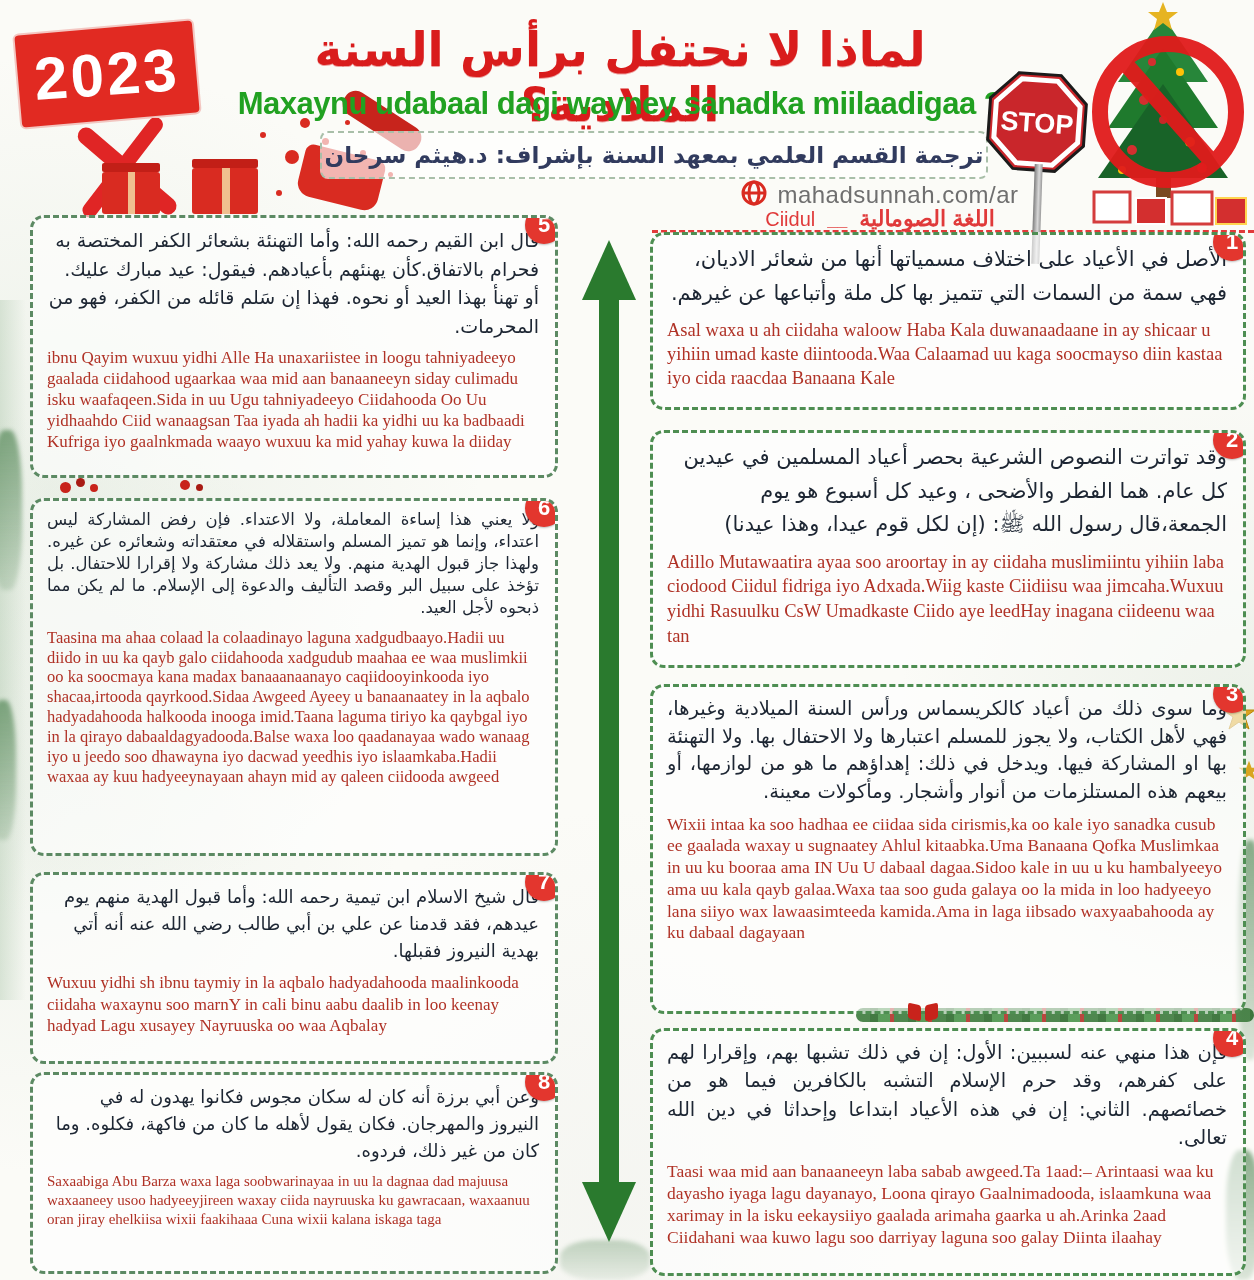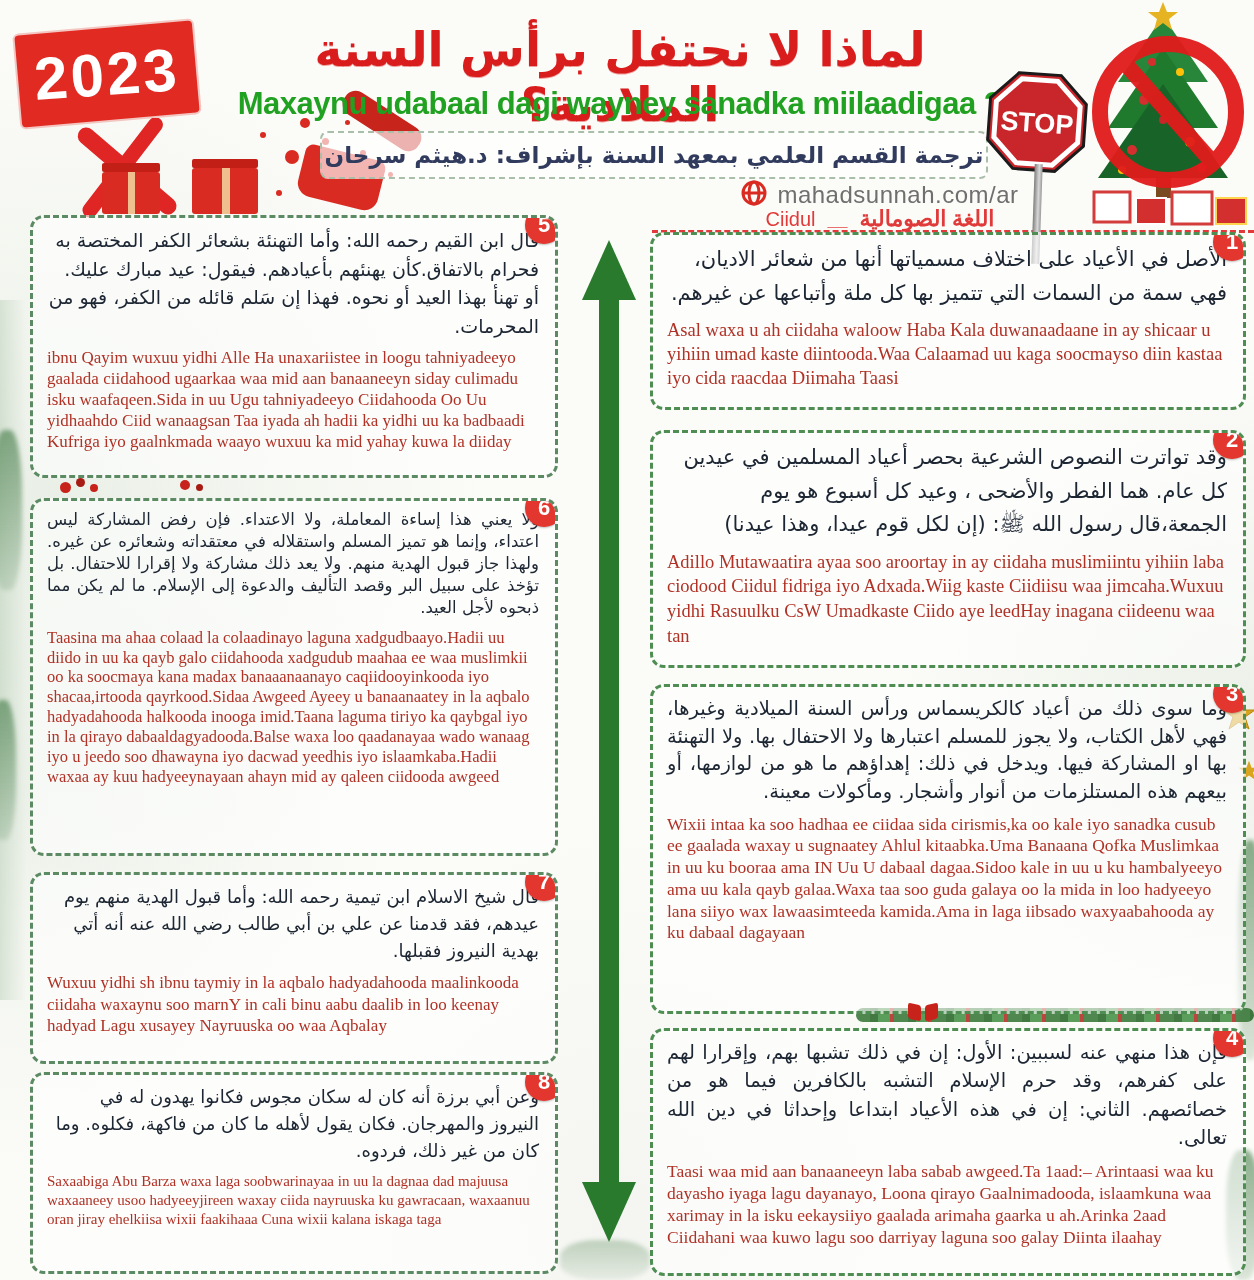--- a/index.html
+++ b/index.html
@@ -30,21 +30,21 @@
     color:#21a121;font-size:31px;font-weight:800;letter-spacing:-.5px;}
   .credit-box{position:absolute;left:287px;top:131px;width:664px;height:44px;
     border:2px dashed #a9bfa9;border-radius:8px;background:rgba(255,255,255,.65);
     display:flex;align-items:center;justify-content:center;margin-left:33px;}
   .credit-box span{direction:rtl;color:#313b5e;font-size:23px;font-weight:bold;font-family:"DejaVu Sans",sans-serif;}
   .site-row{position:absolute;left:690px;top:180px;width:380px;display:flex;align-items:center;justify-content:center;gap:10px;}
   .site-url{color:#6f6f6f;font-size:24px;letter-spacing:.5px;}
   .lang-row{position:absolute;left:690px;top:206px;width:380px;display:flex;align-items:baseline;justify-content:center;gap:12px;}
   .lang-latin{color:#e03a3a;font-size:20px;}
   .lang-sep{color:#e03a3a;font-size:18px;font-weight:bold;}
-  .lang-ar{color:#e03a3a;font-size:22px;font-weight:bold;direction:rtl;font-family:Liberation Serif, serif;}
+  .lang-ar{color:#e03a3a;font-size:22px;font-weight:bold;direction:rtl;font-family:Liberation Sans, sans-serif;}
   .red-dashes{position:absolute;left:652px;top:230px;width:602px;border-top:3px dashed #e13a3a;z-index:1;}
   .stop-wrap{position:absolute;left:983px;top:68px;width:108px;height:200px;z-index:1;}
   .pole{position:absolute;left:50px;top:96px;width:8px;height:100px;
     background:linear-gradient(90deg,#7d7d7d,#d8d8d8 60%,#9a9a9a);transform:rotate(2deg);}
   .tree-wrap{position:absolute;left:1072px;top:0;width:182px;height:228px;z-index:1;}
   
   .arrow-wrap{position:absolute;left:577px;top:240px;width:64px;height:1002px;z-index:1;}
   .block{position:absolute;border:3px dashed #4e8e52;border-radius:14px;background:rgba(255,255,255,.6);
     padding:8px 16px 6px 14px;box-sizing:border-box;overflow:hidden;z-index:2;}
   .col-left .block, .block.left{border-color:#5c8a63;}
@@ -197,21 +197,21 @@
     <svg width="64" height="1002" viewBox="0 0 64 1002">
       <polygon points="32,0 5,60 59,60" fill="#2a7a2e"></polygon>
       <rect x="22" y="52" width="20" height="898" fill="#2a7a2e"></rect>
       <polygon points="32,1002 5,942 59,942" fill="#2a7a2e"></polygon>
     </svg>
   </div>
 
   <div class="block b1">
     <div class="badge">1</div>
     <p class="ar" dir="rtl">الأصل في الأعياد على اختلاف مسمياتها أنها من شعائر الاديان، فهي سمة من السمات التي تتميز بها كل ملة وأتباعها عن غيرهم.</p>
-    <p class="so">Asal waxa u ah ciidaha waloow Haba Kala duwanaadaane in ay shicaar u yihiin umad kaste diintooda.Waa Calaamad uu kaga soocmayso diin kastaa iyo cida raacdaa Diimaha Taasi</p>
+    <p class="so">Asal waxa u ah ciidaha waloow Haba Kala duwanaadaane in ay shicaar u yihiin umad kaste diintooda.Waa Calaamad uu kaga soocmayso diin kastaa iyo cida raacdaa Banaana Kale</p>
   </div>
 
   <div class="block b2">
     <div class="badge">2</div>
     <p class="ar" dir="rtl">وقد تواترت النصوص الشرعية بحصر أعياد المسلمين في عيدين كل عام. هما الفطر والأضحى ، وعيد كل أسبوع هو يوم الجمعة،قال رسول الله ﷺ: (إن لكل قوم عيدا، وهذا عيدنا)</p>
     <p class="so">Adillo Mutawaatira ayaa soo aroortay in ay ciidaha muslimiintu yihiin laba ciodood Ciidul fidriga iyo Adxada.Wiig kaste Ciidiisu waa jimcaha.Wuxuu yidhi Rasuulku CsW Umadkaste Ciido aye leedHay inagana ciideenu waa tan</p>
   </div>
 
   <div class="block b3">
     <div class="badge">3</div>

